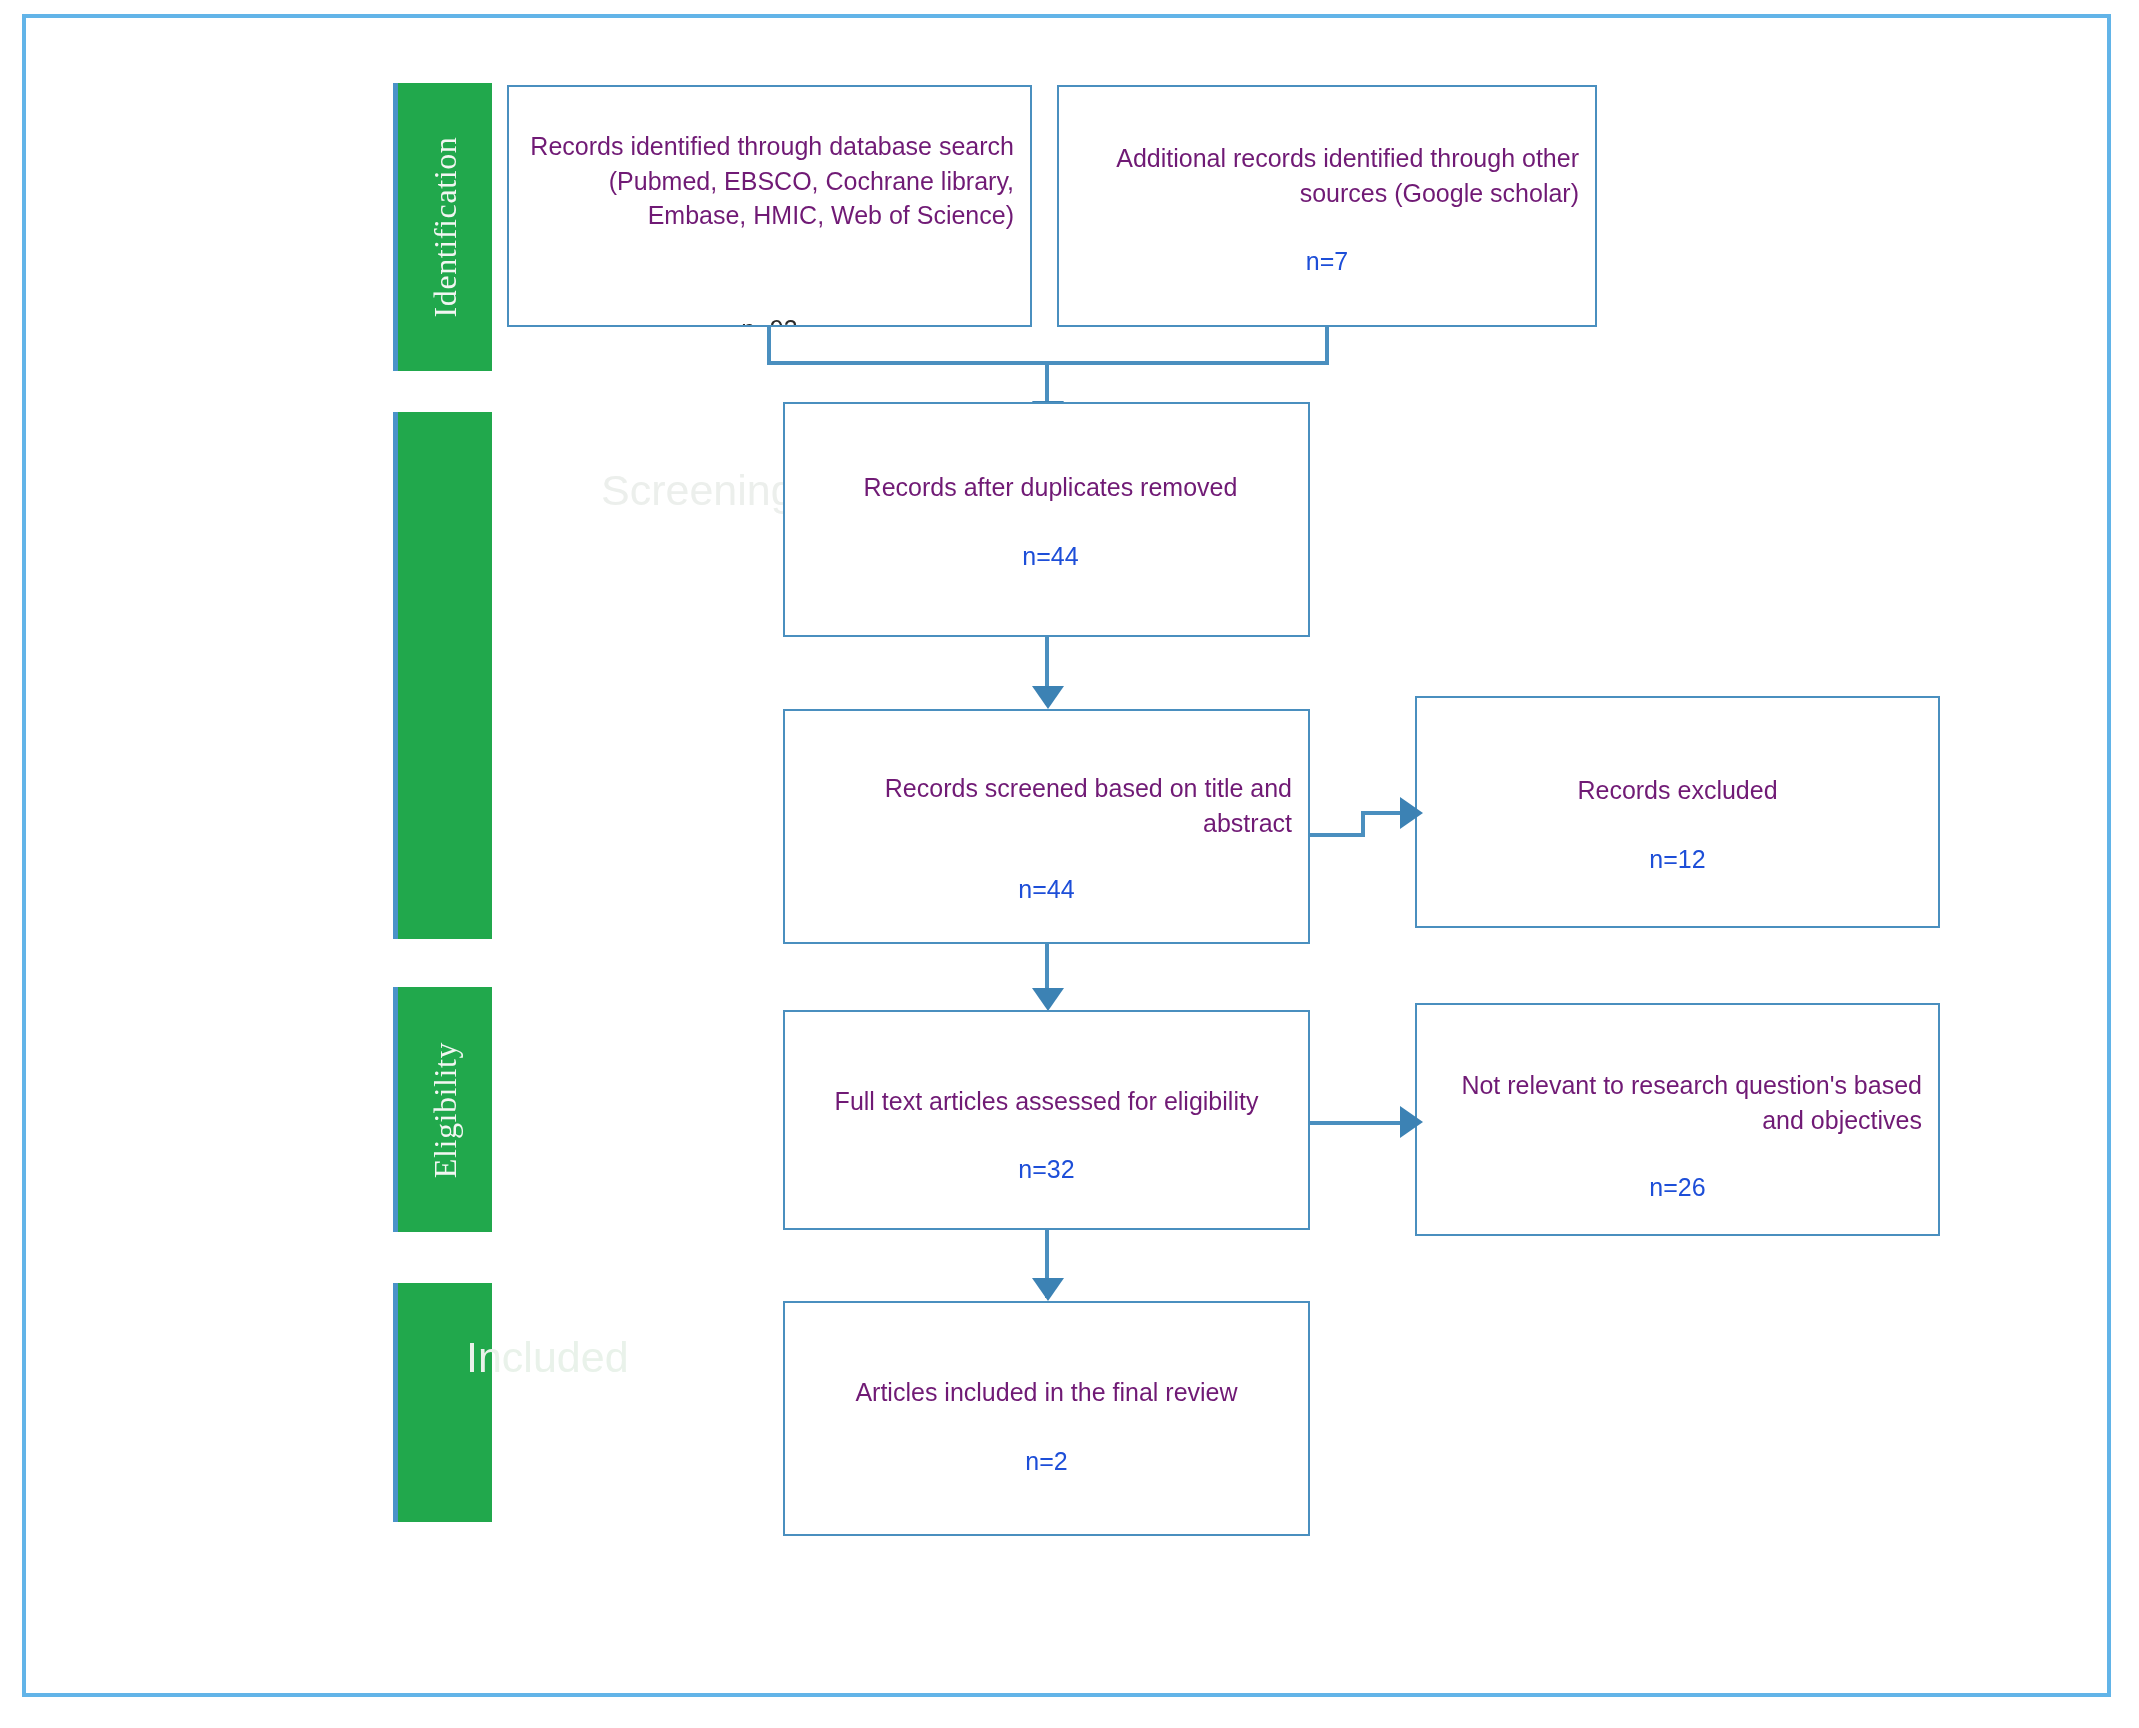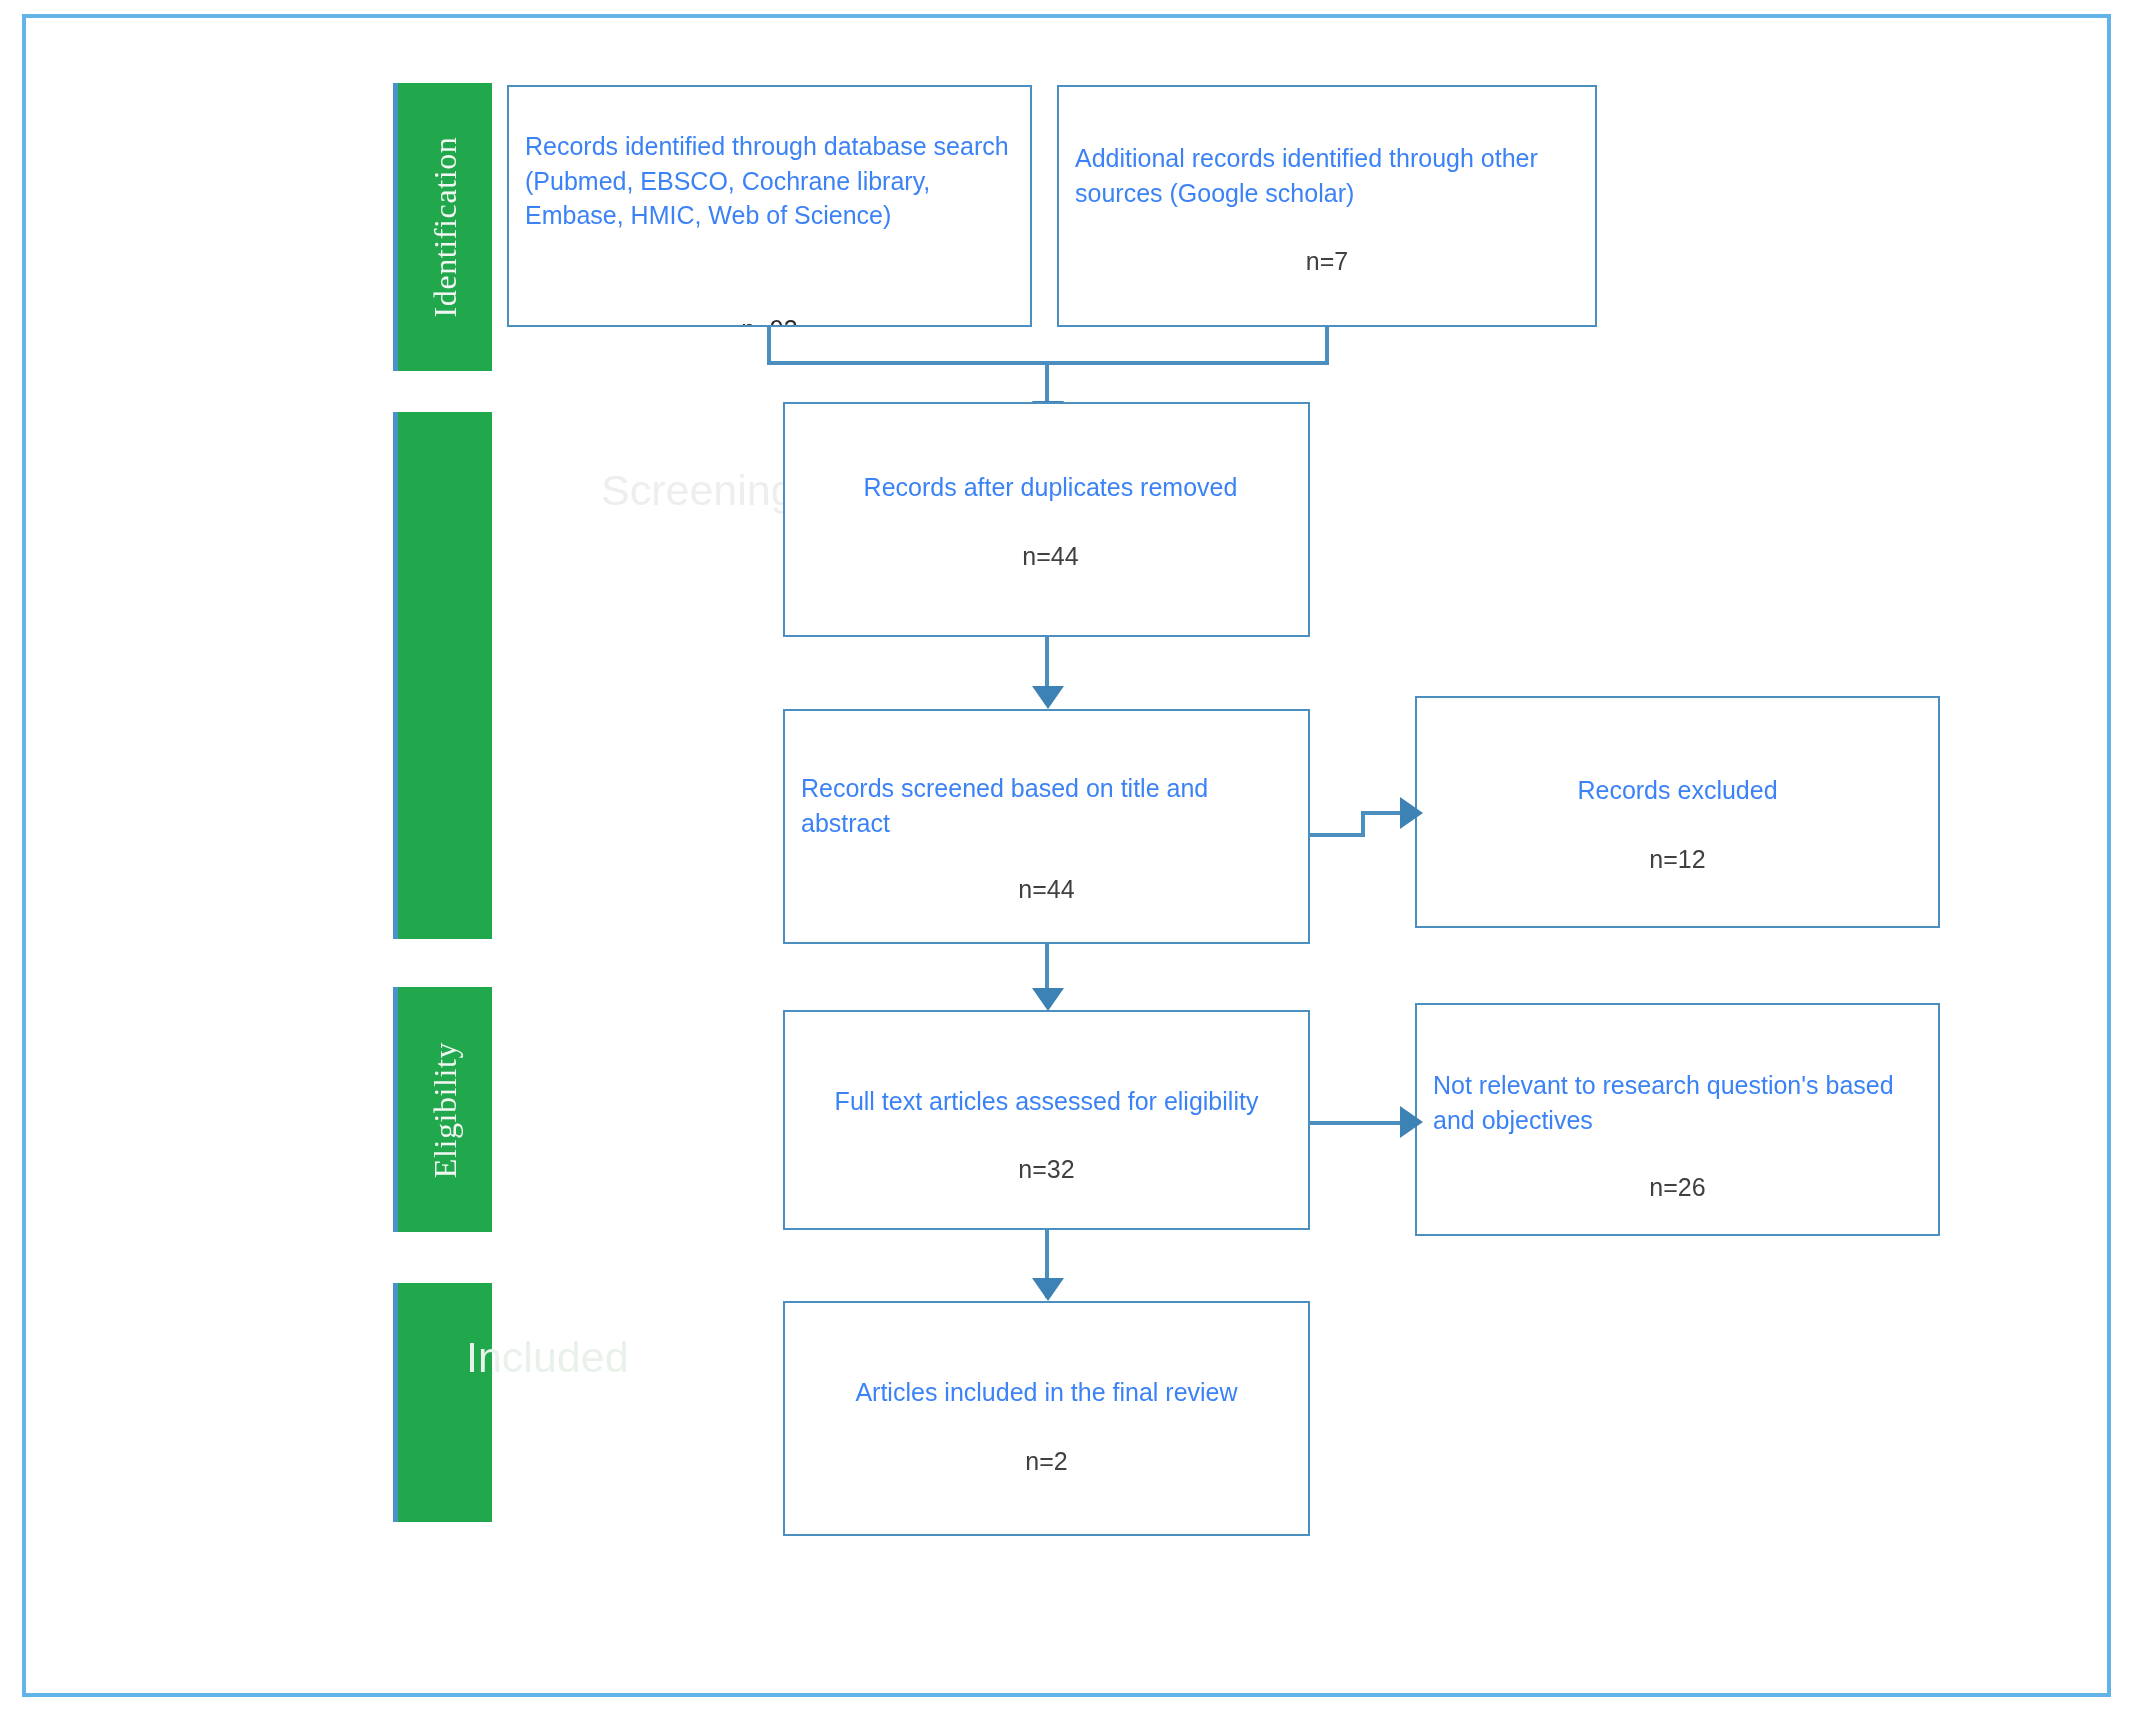--- a/index.html
+++ b/index.html
@@ -76,28 +76,28 @@
     position: absolute;
     left: 0;
     right: 0;
     display: flex;
     flex-direction: column;
     align-items: center;
     padding: 0 16px;
     box-sizing: border-box;
   }
   .box-text {
-    color: #3b82f6;
+    color: #701a75;
     font-size: 25px;
     line-height: 1.38;
-    text-align: left;
+    text-align: right;
     font-family: "Liberation Sans", sans-serif;
   }
   .box-count {
-    color: #404040;
+    color: #1d4ed8;
     font-size: 25px;
     line-height: 1.38;
     text-align: center;
     font-family: "Liberation Sans", sans-serif;
   }
   
   .clipped-count {
     position: absolute;
     left: 0;
     right: 0;

